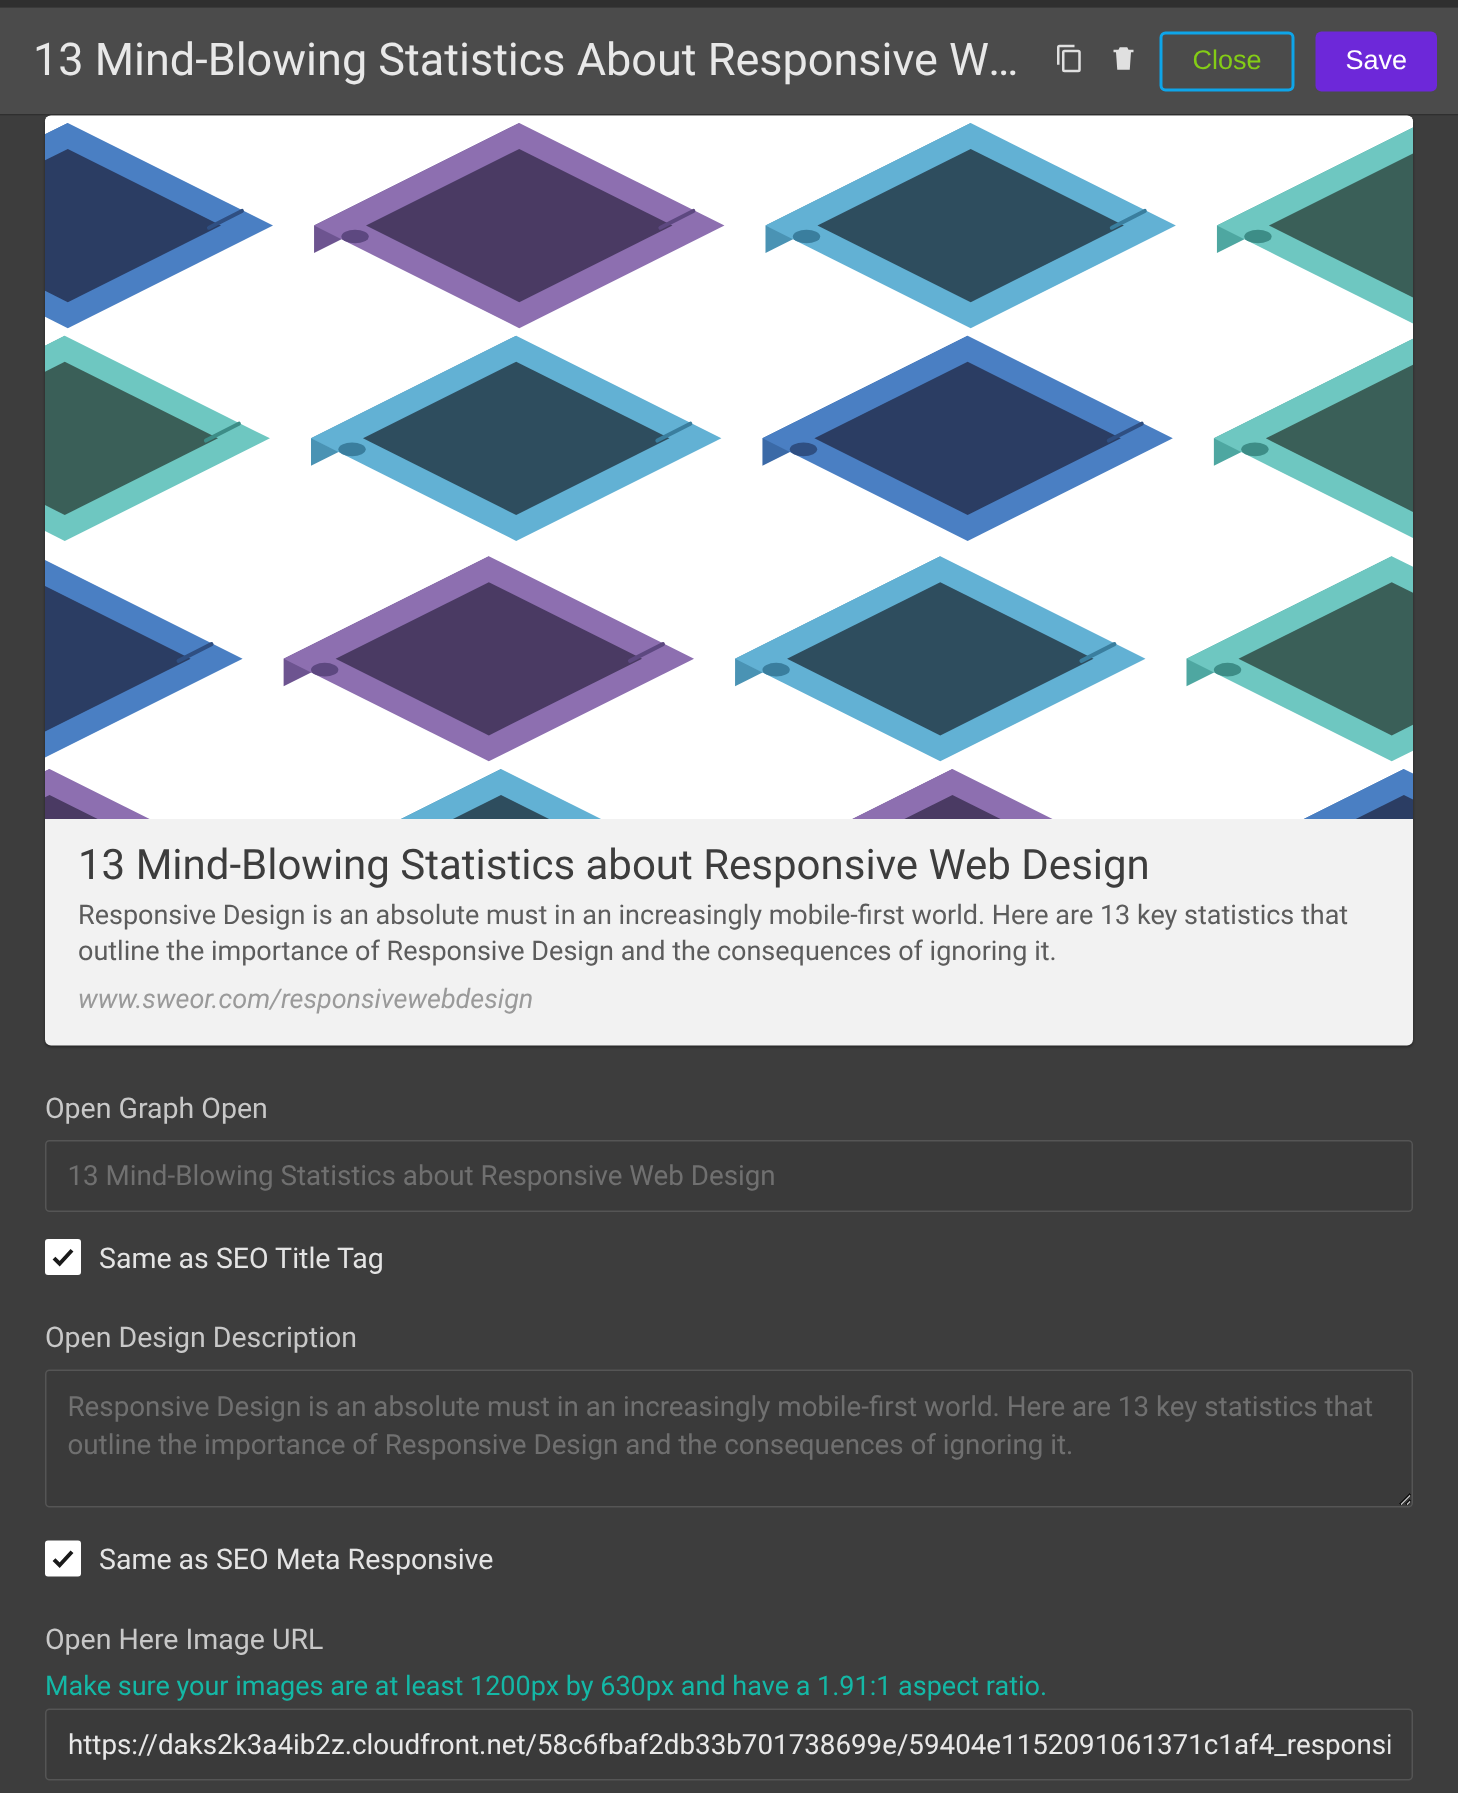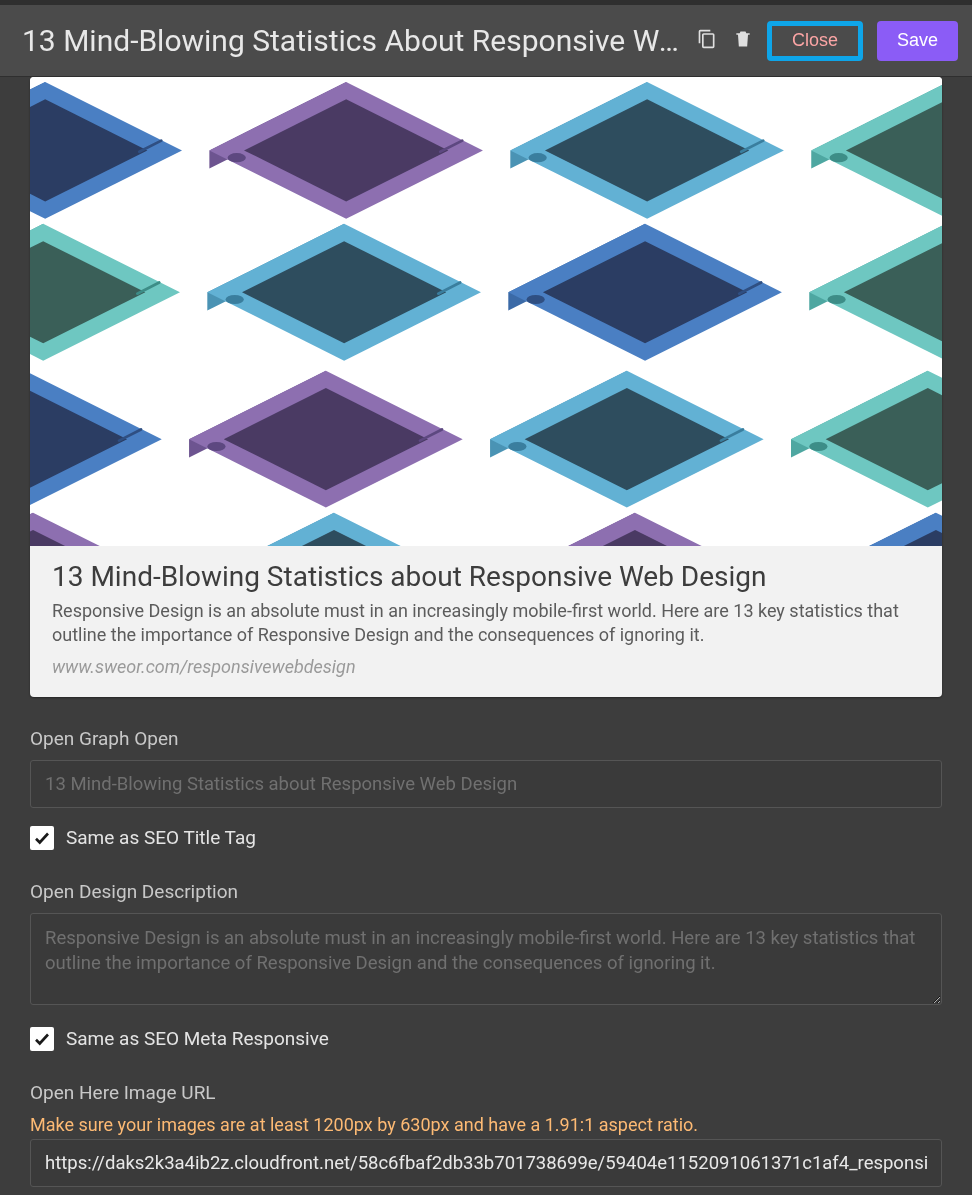--- a/index.html
+++ b/index.html
@@ -39,25 +39,25 @@
     border-radius:4px;
     font-size:18px;
     cursor:pointer;
     display:inline-flex;
     align-items:center;
     justify-content:center;
     white-space:nowrap;
   }
   .btn-close{
     background:transparent;
-    color:#fca5a5;
-    border:5px solid #0ea5e9;
+    color:#84cc16;
+    border:2px solid #0ea5e9;
   }
   .btn-save{
-    background:#8b5cf6;
+    background:#6d28d9;
     color:#fff;
     border:none;
   }
   
   .panel{
     padding:0 30px 30px 30px;
   }
   
   .preview{
     background:#f2f2f2;
@@ -73,36 +73,36 @@
   }
   
   .pattern{width:100%;height:100%;}
   .preview-text{padding:14px 22px 20px 22px;color:#444;}
   .preview-text h2{font-size:28px;font-weight:400;color:#3d3d3d;margin-bottom:6px;}
   .preview-text p{font-size:18px;line-height:1.35;color:#5c5c5c;margin-bottom:8px;}
   .preview-text .url{font-size:18px;color:#9a9a9a;font-style:italic;}
   
   .field{margin-top:30px;}
   .field-label{font-size:19px;color:#c8c8c8;margin-bottom:10px;display:block;}
-  .field-help{font-size:18px;color:#fdba74;margin-top:4px;margin-bottom:4px;}
+  .field-help{font-size:18px;color:#14b8a6;margin-top:4px;margin-bottom:4px;}
   .input, .textarea{
     width:100%;
     background:#3a3a3a;
     border:1px solid #555;
     border-radius:3px;
     color:#e8e8e8;
     font-size:18.5px;
     padding:12px 14px;
     font-family:inherit;
   }
   .input::placeholder,.textarea::placeholder{color:#707070;}
   .input[disabled],.textarea[disabled]{color:#707070;background:#3a3a3a;}
   .textarea{height:92px;resize:vertical;line-height:1.35;}
   .input-url{color:#e8e8e8;}
-  .check-row{display:flex;align-items:center;gap:12px;margin-top:18px;}
+  .check-row{display:flex;align-items:flex-end;gap:12px;margin-top:18px;}
   .checkbox{
     width:24px;height:24px;
     background:#fff;
     border-radius:2px;
     display:flex;align-items:center;justify-content:center;
     cursor:pointer;
     flex-shrink:0;
   }
   .checkbox svg{width:18px;height:18px;fill:none;stroke:#1a1a1a;stroke-width:3.5;}
   .check-label{font-size:19px;color:#e4e4e4;}

